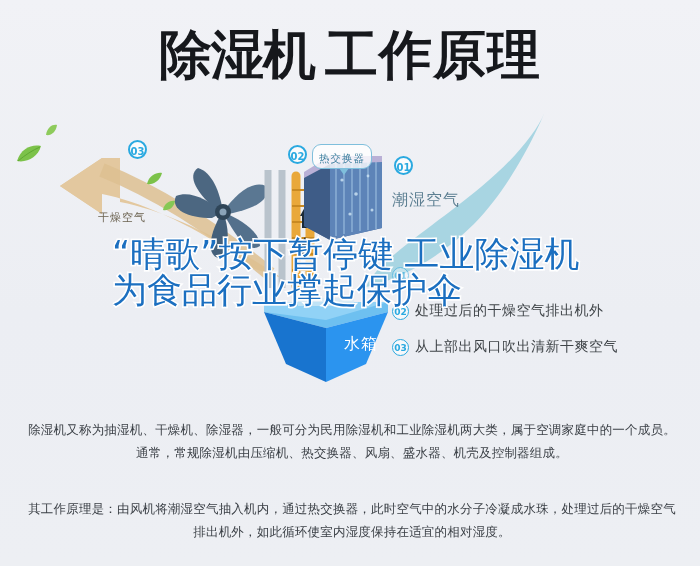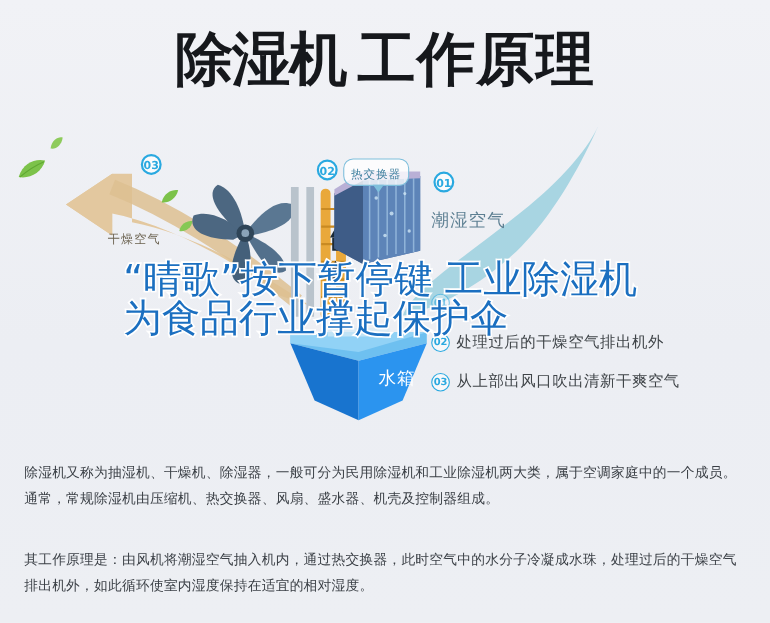--- a/index.html
+++ b/index.html
@@ -93,21 +93,21 @@
     font-size:35px;font-weight:normal;line-height:36px;
     color:#1b6fc0;
     font-family:"DejaVu Sans","Liberation Sans",sans-serif;
     letter-spacing:0px;
     -webkit-text-stroke:3px #ffffff;
     paint-order:stroke fill;
     text-shadow:0 2px 0 rgba(255,255,255,.35);
   }
 
   
-  .copy{position:absolute;left:22px;top:418px;width:660px;}
+  .copy{position:absolute;left:22px;top:418px;width:660px;text-align:center;}
   .copy p{margin:0 0 10px 0;font-size:12.5px;line-height:23px;color:#3a3f45;
     font-family:"DejaVu Sans",sans-serif;letter-spacing:.2px;}
   .copy .p2{margin-top:34px;font-family:Liberation Serif, serif;}
 </style>
 </head>
 <body>
 
 <div class="page">
 
   <div class="title-wrap">

